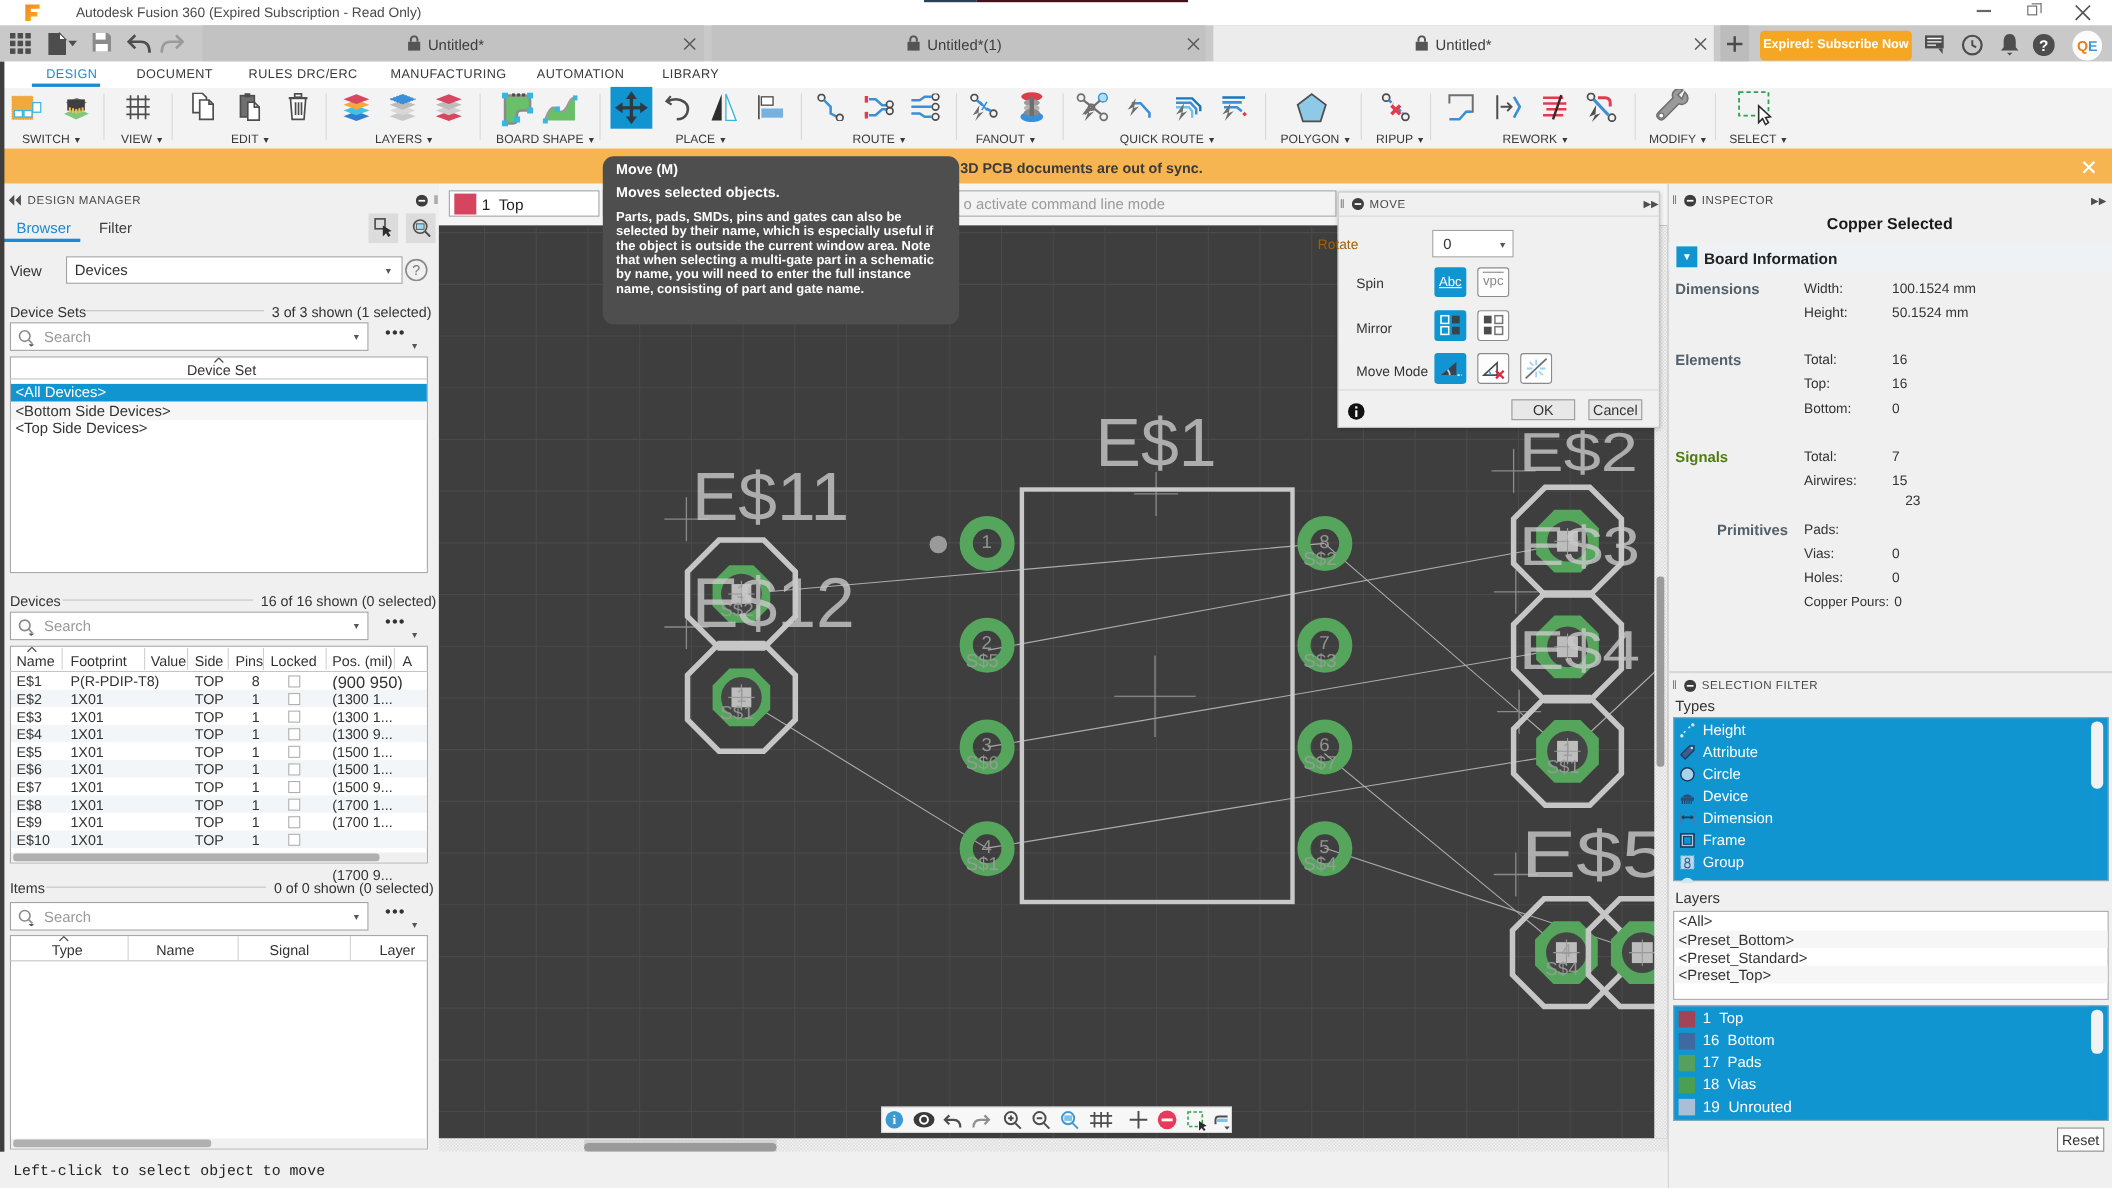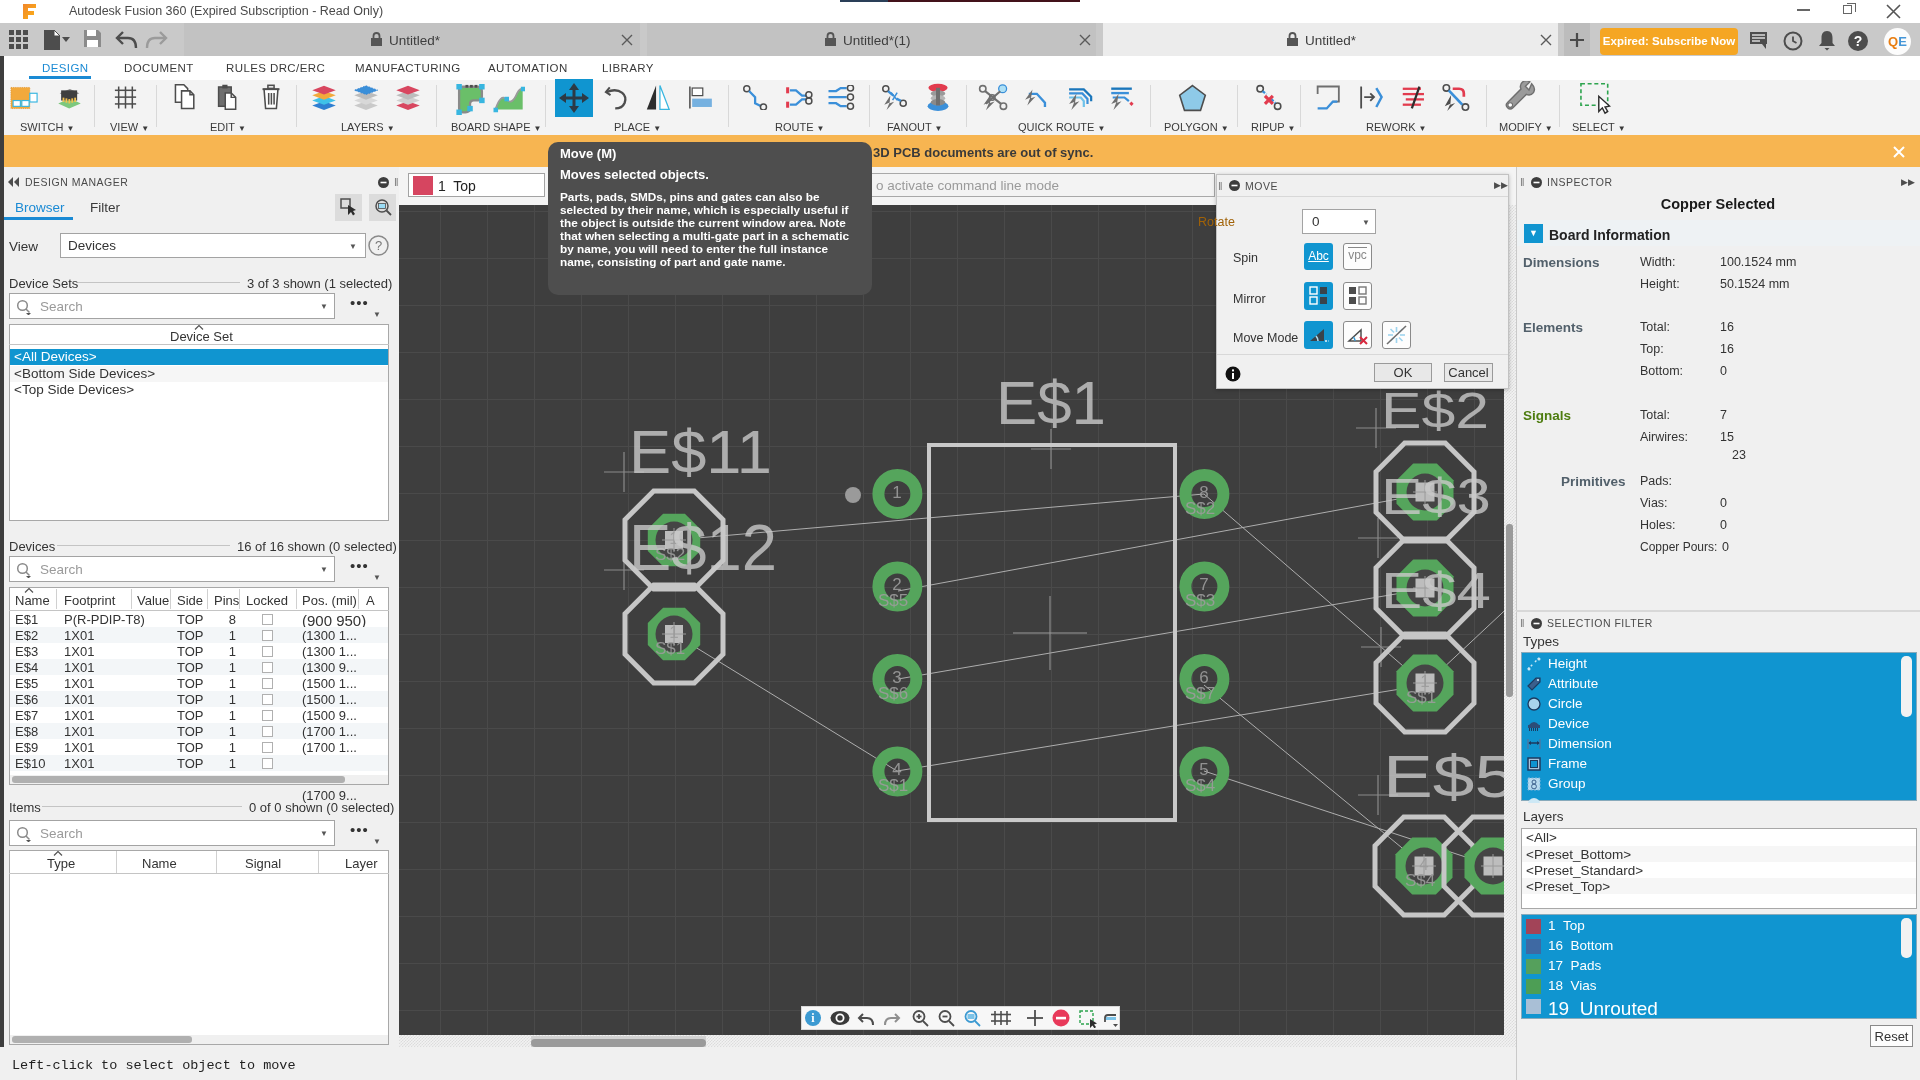--- a/index.html
+++ b/index.html
@@ -953,21 +953,21 @@
 <div class="abs" style="left:1521px;top:914px;width:396px;height:105px;background:#1095d0;border:1px solid #8ab;"></div>
 <div class="abs" style="left:1526px;top:919px;width:15px;height:15px;background:#a24458;z-index:3;"></div>
 <div class="abs" style="left:1548px;top:918px;font-size:13.5px;color:#fff;z-index:3;">1&nbsp;&nbsp;Top</div>
 <div class="abs" style="left:1526px;top:939px;width:15px;height:15px;background:#3e69a3;z-index:3;"></div>
 <div class="abs" style="left:1548px;top:938px;font-size:13.5px;color:#fff;z-index:3;">16&nbsp;&nbsp;Bottom</div>
 <div class="abs" style="left:1526px;top:959px;width:15px;height:15px;background:#55a05c;z-index:3;"></div>
 <div class="abs" style="left:1548px;top:958px;font-size:13.5px;color:#fff;z-index:3;">17&nbsp;&nbsp;Pads</div>
 <div class="abs" style="left:1526px;top:979px;width:15px;height:15px;background:#4d9e55;z-index:3;"></div>
 <div class="abs" style="left:1548px;top:978px;font-size:13.5px;color:#fff;z-index:3;">18&nbsp;&nbsp;Vias</div>
 <div class="abs" style="left:1526px;top:999px;width:15px;height:15px;background:#a9bfd6;z-index:3;"></div>
-<div class="abs" style="left:1548px;top:998px;font-size:19px;color:#fff;z-index:3;">19&nbsp;&nbsp;Unrouted</div>
+<div class="abs" style="left:1548px;top:998px;font-size:14px;color:#fff;z-index:3;">19&nbsp;&nbsp;Unrouted</div>
 <div class="abs" style="left:1899px;top:915px;width:16px;height:103px;background:#1095d0;"></div>
 <div class="abs" style="left:1901px;top:918px;width:11px;height:40px;background:#f2f2f2;border-radius:5px;"></div>
 <div class="abs" style="left:1870px;top:1025px;width:43px;height:22px;background:#fdfdfd;border:1px solid #8a8a8a;font-size:13px;color:#333;text-align:center;line-height:21px;">Reset</div>
 <div class="abs" id="statusbar"></div>
 <div class="abs" style="left:12px;top:1058px;font-family:'Liberation Mono',monospace;font-size:13.5px;color:#222;">Left-click to select object to move</div>
 <div class="abs" id="leftedge"></div>
 
 <div class="abs" id="movedlg"></div>
 <div class="abs" style="left:1218px;top:180px;font-size:11px;color:#777;z-index:41;">‖</div>
 <svg class="abs" style="left:1229px;top:180px;z-index:41;" width="11" height="11">

